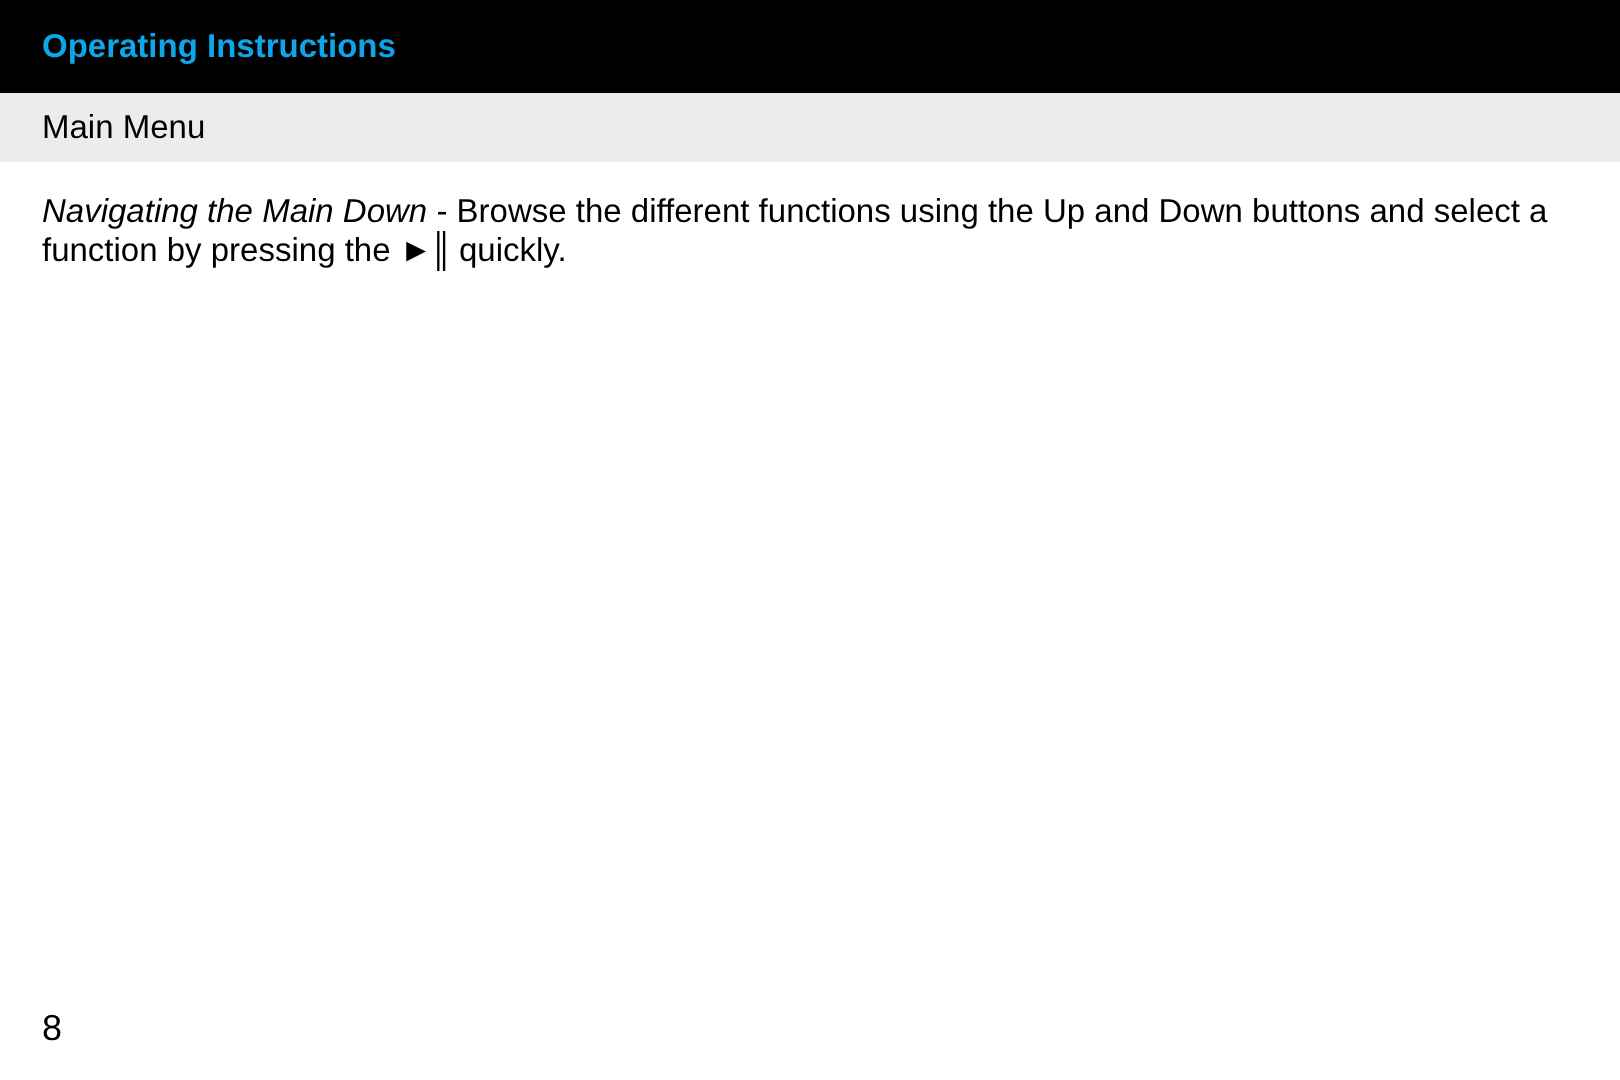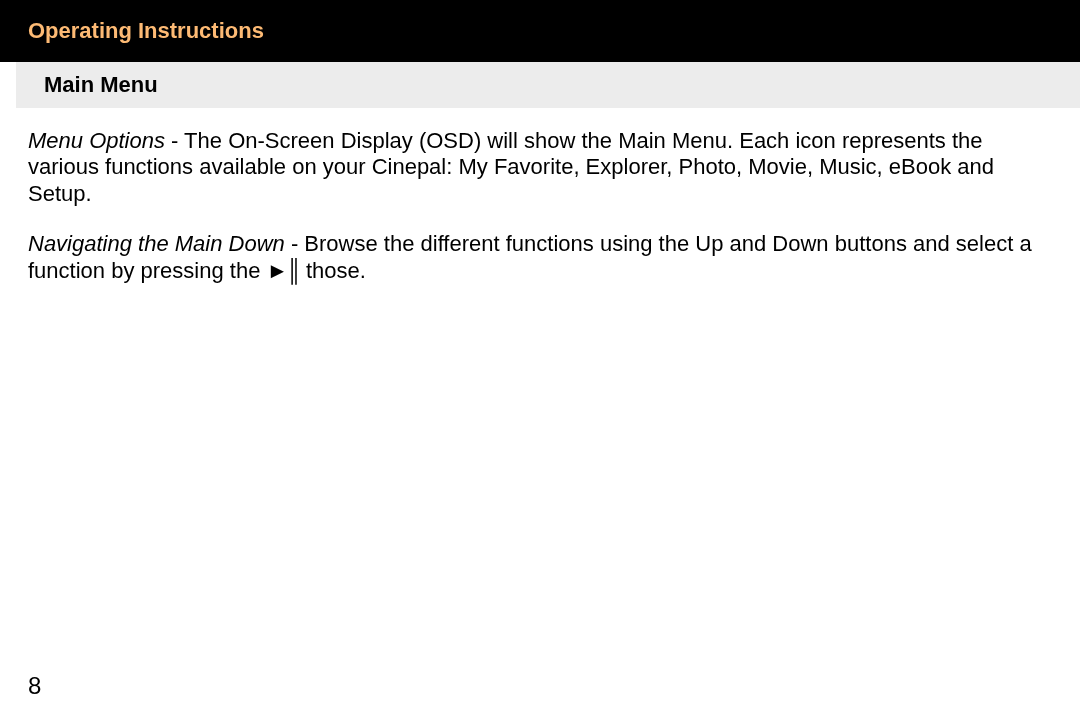--- a/index.html
+++ b/index.html
@@ -6,32 +6,31 @@
     body {
       width: 1080px;
       height: 720px;
       font-family: Arial, Helvetica, sans-serif;
       background: #ffffff;
       position: relative;
       overflow: hidden;
     }
     .header-bar {
       background: #000000;
-      color: #fdba74;
+      color: #0ea5e9;
       padding: 18px 28px 18px 28px;
       font-size: 22px;
       font-weight: bold;
     }
     .sub-header {
       background: #ececec;
       color: #000000;
       padding: 10px 28px;
       font-size: 22px;
-      font-weight: bold;
-      margin-left: 16px;
+      font-weight: normal;
     }
     .content {
       padding: 20px 28px 0 28px;
       color: #000000;
       font-size: 22px;
       line-height: 1.2;
     }
     .content p {
       margin-bottom: 24px;
     }
@@ -56,20 +55,17 @@
 <div class="header-bar">
   <span>Operating Instructions</span>
 </div>
 
 <div class="sub-header">
   <span>Main Menu</span>
 </div>
 
 <div class="content">
   <p>
-    <span class="italic">Menu Options</span><span> - The On-Screen Display (OSD) will show the Main Menu. Each icon repre­sents the various functions available on your Cinepal: My Favorite, Explorer, Photo, Movie, Music, eBook and Setup.</span>
-  </p>
-  <p>
-    <span class="italic">Navigating the Main Down</span><span> - Browse the different functions using the Up and Down buttons and select a function by pressing the  </span><span class="play-pause">►║</span><span>  those.</span>
+    <span class="italic">Navigating the Main Down</span><span> - Browse the different functions using the Up and Down buttons and select a function by pressing the  </span><span class="play-pause">►║</span><span>  quickly.</span>
   </p>
 </div>
 
 <div class="page-number">8</div>
 
 </body></html>

